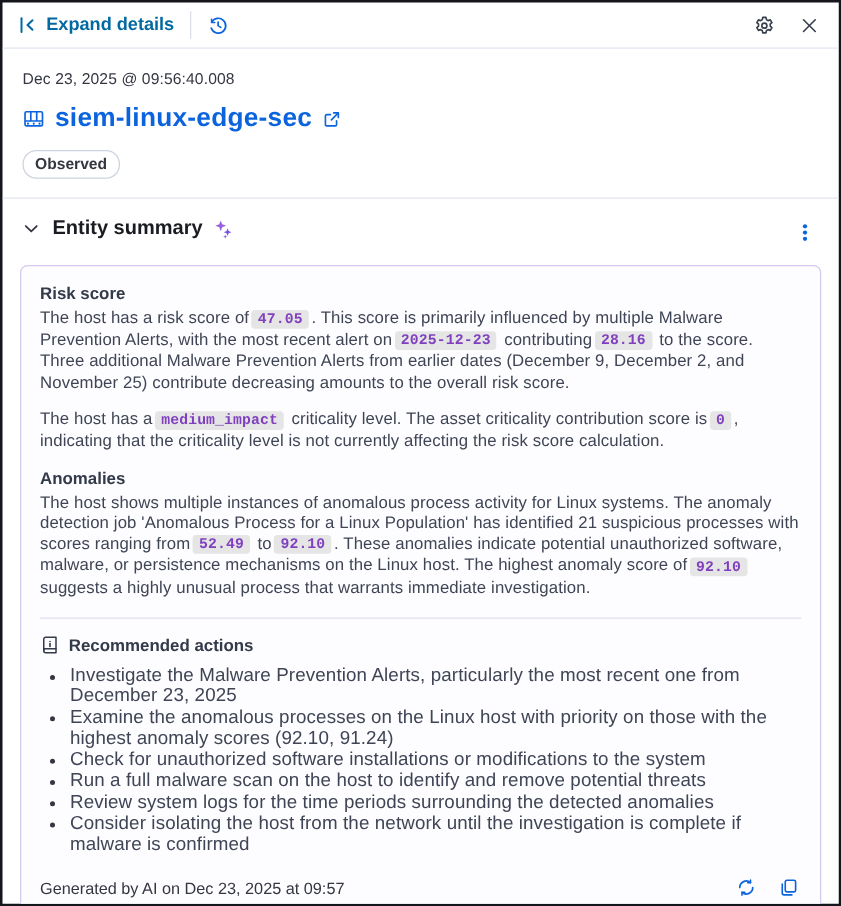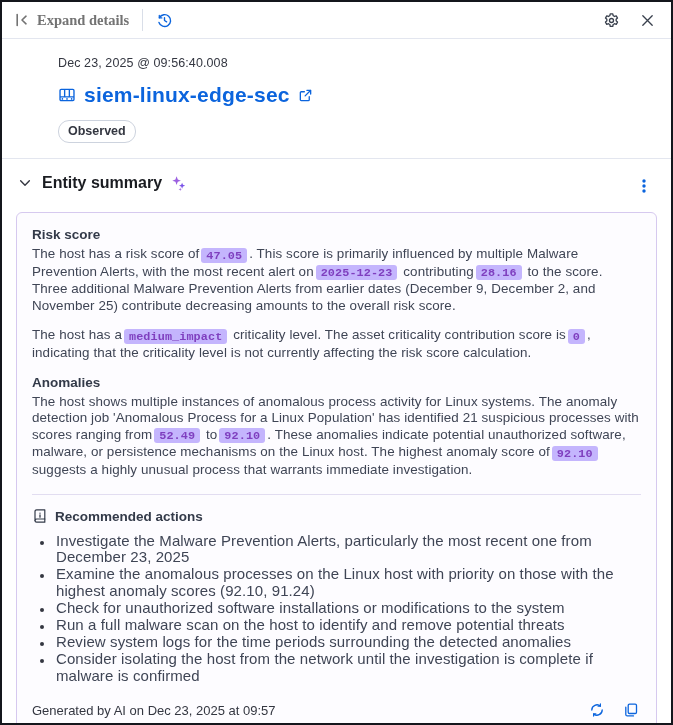--- a/index.html
+++ b/index.html
@@ -15,35 +15,35 @@
   
   .toolbar {
     height: 37px;
     display: flex; align-items: center;
     padding: 0 14px 0 12px;
     border-bottom: 1px solid #e3e6ef;
   }
   .expand-btn {
     display: flex; align-items: flex-start; gap: 7px;
     background: none; border: none; cursor: pointer;
-    color: #737373; font-family: Liberation Serif, serif;
+    color: #0369a1; font-family: Liberation Sans, sans-serif;
     font-size: 14.5px; font-weight: 700;
   }
   .toolbar-divider {
     width: 1px; height: 22px; background: #d9dee8; margin: 0 11px 0 13px;
   }
   .icon-btn {
     background: none; border: none; cursor: pointer; color: #0b64dd;
     display: flex; align-items: center; justify-content: center;
     padding: 2px;
   }
   .icon-btn.dark { color: #39404d; }
   .toolbar-right { margin-left: auto; display: flex; align-items: center; gap: 16px; }
   
-  .entity-head { padding: 17px 28px 15px 16px; margin-left: 40px; }
+  .entity-head { padding: 17px 28px 15px 16px; }
   .timestamp { font-size: 12.5px; color: #343741; letter-spacing: .1px; }
   .host-row { display: flex; align-items: center; gap: 8px; margin-top: 13px; }
   .host-link {
     display: flex; align-items: center; gap: 8px;
     color: #0b64dd; text-decoration: none;
     font-size: 21px; font-weight: 700; letter-spacing: .2px;
   }
   .badge-row { margin-top: 13px; }
   .badge {
     display: inline-block;
@@ -70,21 +70,21 @@
     padding: 14px 15px 12px 15px;
   }
   .card h4 { font-size: 13.5px; font-weight: 700; color: #333a49; margin-bottom: 4px; }
   .card p  {
     font-size: 13.4px; color: #3f4555; line-height: 16.6px;
     margin-bottom: 13px; letter-spacing: .1px;
   }
   .code {
     font-family: "Liberation Mono", "DejaVu Sans Mono", monospace;
     font-size: 11.8px; font-weight: 700; color: #7f3fbf;
-    background: #c4b5fd; border-radius: 3px;
+    background: #e5e5e5; border-radius: 3px;
     padding: 0.5px 5px; margin: 0 2px; white-space: nowrap;
   }
   .card-divider { height: 1px; background: #e2ddf1; margin: 15px 0 13px 0; }
   .rec-head { display: flex; align-items: flex-end; gap: 7px; margin-bottom: 9px; }
   .rec-head h4 { margin: 0; }
   .rec-list { margin: 0 0 0 22px; }
   .rec-list li {
     font-size: 15px; color: #3f4555; line-height: 16.6px;
     letter-spacing: .1px; padding-left: 2px; margin-bottom: 0.5px;
   }

